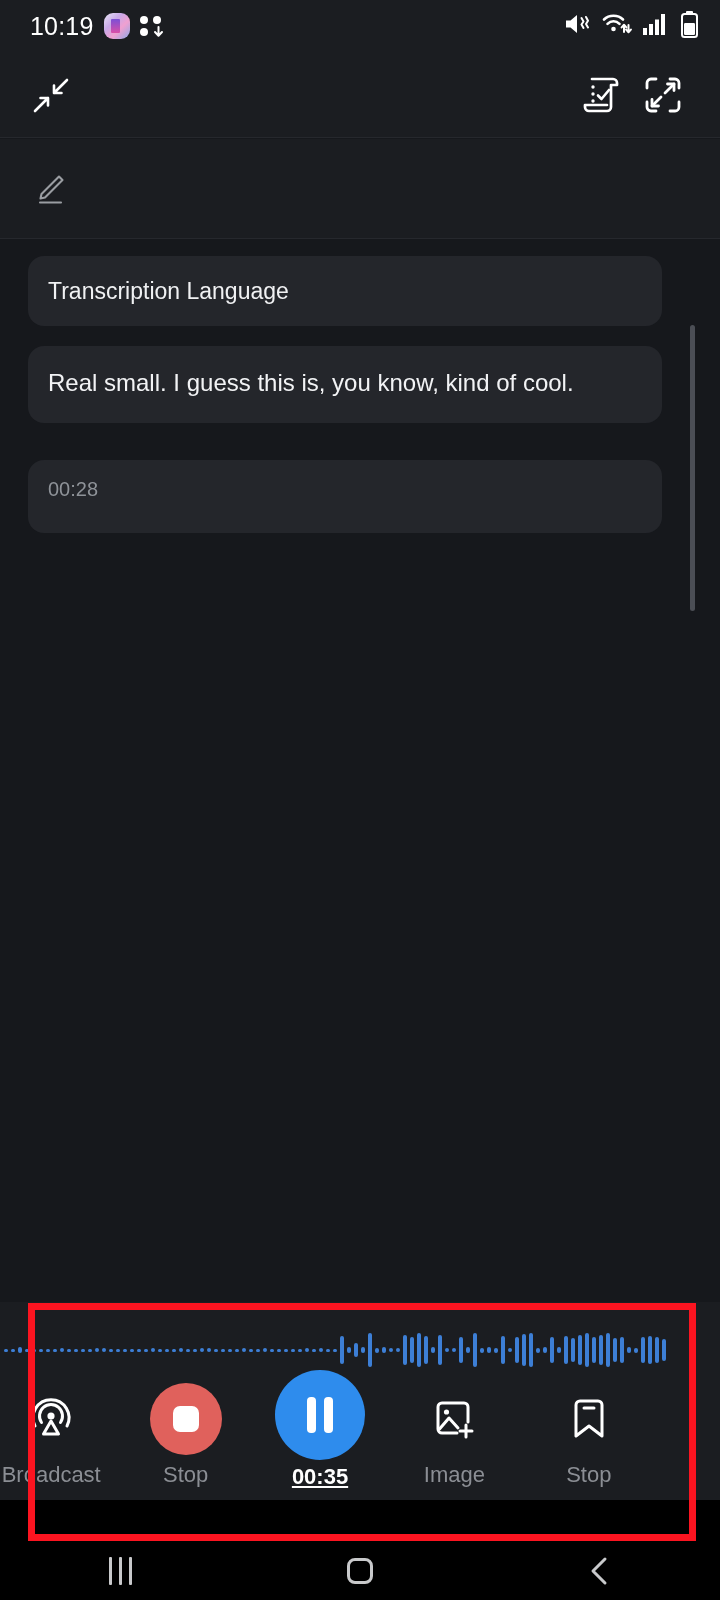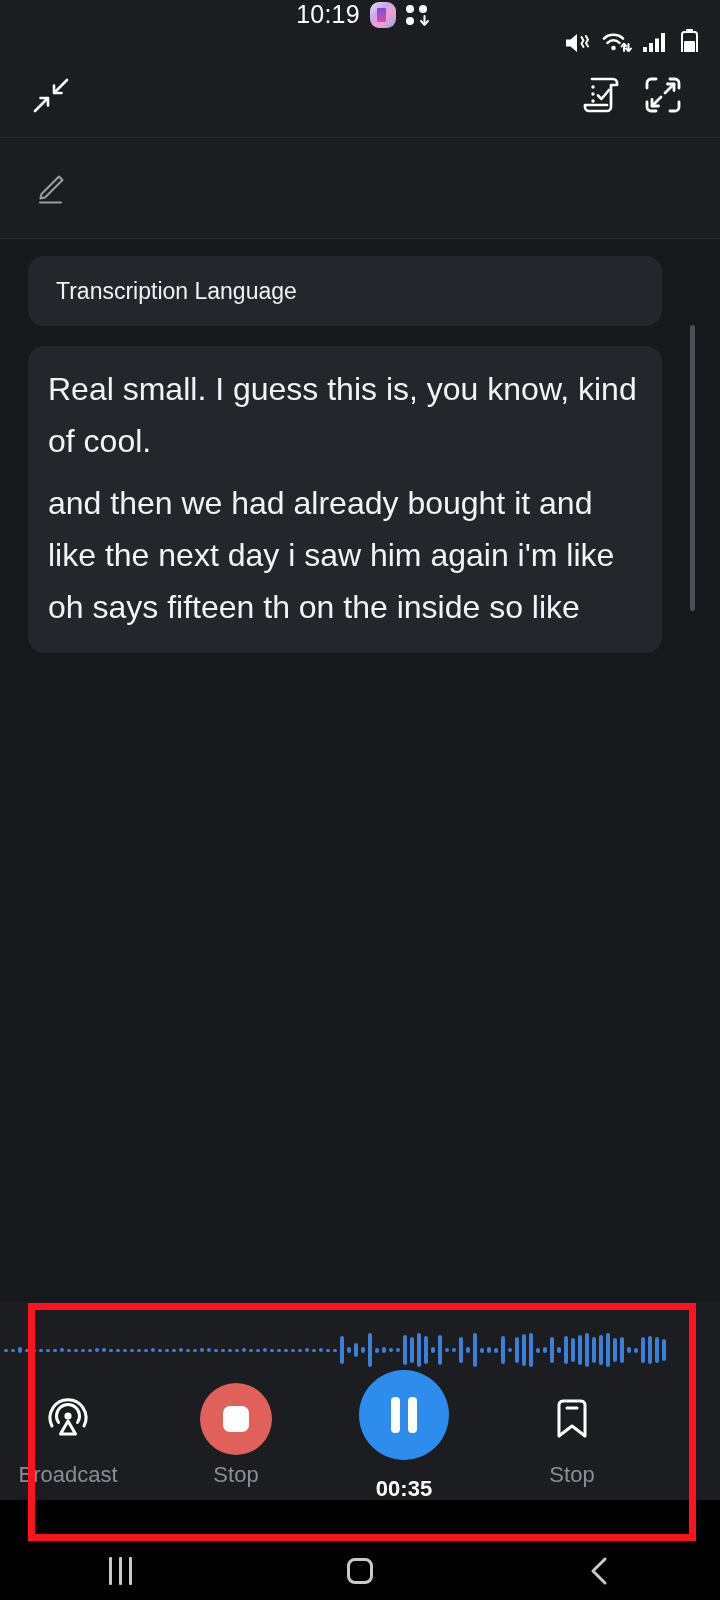--- a/index.html
+++ b/index.html
@@ -15,21 +15,20 @@
     background: #16181c;
   }
 
   
   .statusbar {
     position: absolute; top: 0; left: 0;
     width: 720px; height: 52px;
     display: flex; align-items: center;
     padding: 0 22px 0 30px;
     background: #1b1d21;
-    flex-direction: column;
   }
   .sb-time {
     color: #fff; font-size: 25px; letter-spacing: .2px;
     font-family: "Liberation Sans", sans-serif;
   }
   .sb-left { display: flex; align-items: center; gap: 10px; }
   .sb-right { margin-left: auto; display: flex; align-items: center; gap: 11px; }
   .app-badge {
     width: 26px; height: 26px; border-radius: 9px;
     background: linear-gradient(135deg,#e8e6f5 0%,#c8a8e8 35%,#f0a0d0 62%,#8aa8e8 100%);
@@ -87,28 +86,28 @@
     background: #16181c;
   }
   .card {
     position: absolute; left: 28px; width: 634px;
     background: #24262b;
     border-radius: 16px;
   }
   .lang-card {
     top: 16px; height: 70px;
     display: flex; align-items: center;
-    padding: 0 22px 0 28px;
+    padding: 0 22px 0 20px;
   }
   .lang-label { color: #f0f1f3; font-size: 23px; }
   .lang-value { margin-left: auto; color: #8e9298; font-size: 23px; }
 
   .t-card { padding: 18px 20px 20px 20px; }
   .t-time { color: #8e9298; font-size: 20px; margin-bottom: 12px; }
-  .t-text { color: #f2f3f5; font-size: 32px; line-height: 1.62; }
+  .t-text { color: #f2f3f5; font-size: 24px; line-height: 1.62; }
 
   .scrollbar {
     position: absolute; right: 25px; top: 85px;
     width: 5px; height: 286px; border-radius: 3px;
     background: #4b4e55;
   }
 
   
   .ctrl-wrap {
     position: absolute; left: 0; top: 1302px;
@@ -156,21 +155,21 @@
     display: flex; align-items: center; justify-content: center;
   }
   .stop-square { width: 26px; height: 26px; border-radius: 7px; background: #fff; }
   .pause-circle {
     width: 90px; height: 90px; border-radius: 50%;
     background: #2e8ced;
     display: flex; align-items: center; justify-content: center; gap: 8px;
     margin-top: -9px;
   }
   .pause-bar { width: 9px; height: 36px; border-radius: 4px; background: #fff; }
-  .pause-item .ctrl-label { margin-top: 20px; }
+  .pause-item .ctrl-label { margin-top: 8px; text-decoration: underline; }
 
   
   .redbox {
     position: absolute; left: 28px; top: 1303px;
     width: 668px; height: 238px;
     border: 7px solid #fb1420;
     pointer-events: none;
     z-index: 40;
   }
 
@@ -286,21 +285,21 @@
 
     <div class="card lang-card">
       <span class="lang-label">Transcription Language</span>
     </div>
 
     <div class="card t-card" style="top:106px;">
       <div class="t-text">Real small. I guess this is, you know, kind of cool.</div>
     </div>
 
     <div class="card t-card" style="top:220px;">
-      <div class="t-text">and then we had already bought it and like the next day i saw him again i'm like oh says fifteen th on the inside so like</div>
+      <div class="t-time">00:28</div>
     </div>
 
     <div class="scrollbar"></div>
   </div>
 
   <div class="ctrl-wrap">
     <div class="ctrl-panel">
 
       <div class="waveform" id="waveform">
           <span class="wv" style="height: 3px; background: rgb(61, 127, 214);"></span>
@@ -426,20 +425,31 @@
         <div class="ctrl-item pause-item">
           <span class="ctrl-icon">
             <span class="pause-circle">
                 <span class="pause-bar"></span>
                 <span class="pause-bar"></span>
               </span>
           </span>
           <span class="ctrl-label active">00:35</span>
         </div>
 
+        <div class="ctrl-item">
+          <span class="ctrl-icon">
+            <svg width="48" height="48" viewBox="0 0 48 48">
+              <path d="M38 27 V12 a4 4 0 0 0 -4 -4 H12 a4 4 0 0 0 -4 4 V34 a4 4 0 0 0 4 4 H27" stroke="#fff" stroke-width="3" fill="none" stroke-linecap="round" stroke-linejoin="round"></path>
+              <circle cx="16.5" cy="17" r="2.6" fill="#fff"></circle>
+              <path d="M9.5 34 L19 23 L28 33" stroke="#fff" stroke-width="3" fill="none" stroke-linecap="round" stroke-linejoin="round"></path>
+              <path d="M36 30 V42 M30 36 H42" stroke="#fff" stroke-width="3" fill="none" stroke-linecap="round"></path>
+            </svg>
+          </span>
+          <span class="ctrl-label">Image</span>
+        </div>
 
         <div class="ctrl-item">
           <span class="ctrl-icon">
             <svg width="44" height="48" viewBox="0 0 44 48">
               <path d="M9 10 a4 4 0 0 1 4 -4 H31 a4 4 0 0 1 4 4 V41 L22 31 L9 41 Z" stroke="#fff" stroke-width="3" fill="none" stroke-linejoin="round"></path>
               <path d="M17 13 H27" stroke="#fff" stroke-width="3" stroke-linecap="round"></path>
             </svg>
           </span>
           <span class="ctrl-label">Stop</span>
         </div>

